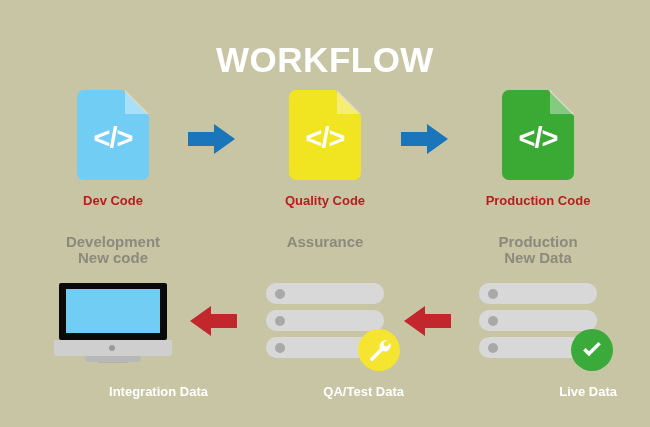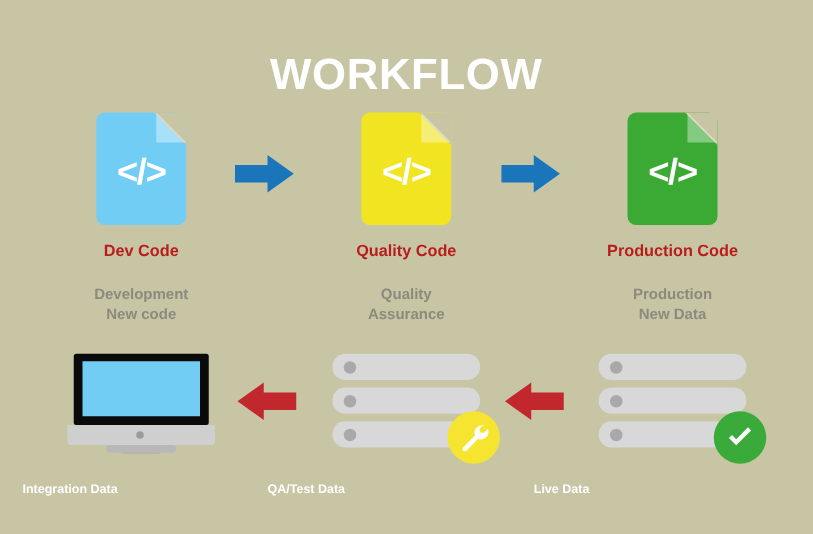--- a/index.html
+++ b/index.html
@@ -108,32 +108,32 @@
 
   
   .label-main {
     margin-top: 12px;
     color: #b91c1c;
     font-size: 13px;
     font-weight: bold;
     line-height: 17px;
   }
   .label-sub {
-    margin-top: 18px;
+    margin-top: 25px;
     color: #8b8a7c;
-    font-size: 12px;
+    font-size: 15px;
     font-weight: bold;
     line-height: 16px;
   }
   .label-bottom {
     color: #ffffff;
-    font-size: 10px;
+    font-size: 13px;
     font-weight: bold;
     line-height: 17px;
-    text-align: left;
+    text-align: right;
   }
 
   
   .arrow {
     position: absolute;
     width: 48px;
     height: 34px;
   }
   .arrow svg { display: block; }
   .arrow-blue-1 { left: 188px; top: 122px; }
@@ -287,21 +287,20 @@
   </div>
 
   <div class="col col-2">
     <div class="doc-wrap">
       <div class="doc-body" style="background:#f1e420;"></div>
       <div class="doc-fold"></div>
       <div class="doc-code">&lt;/&gt;</div>
     </div>
     <div class="label-main">Quality Code</div>
     <div class="label-sub">
-      <div>Quality</div>
       <div>Assurance</div>
     </div>
   </div>
 
   <div class="col col-3">
     <div class="doc-wrap">
       <div class="doc-body" style="background:#3aaa35;"></div>
       <div class="doc-fold"></div>
       <div class="doc-code">&lt;/&gt;</div>
     </div>

